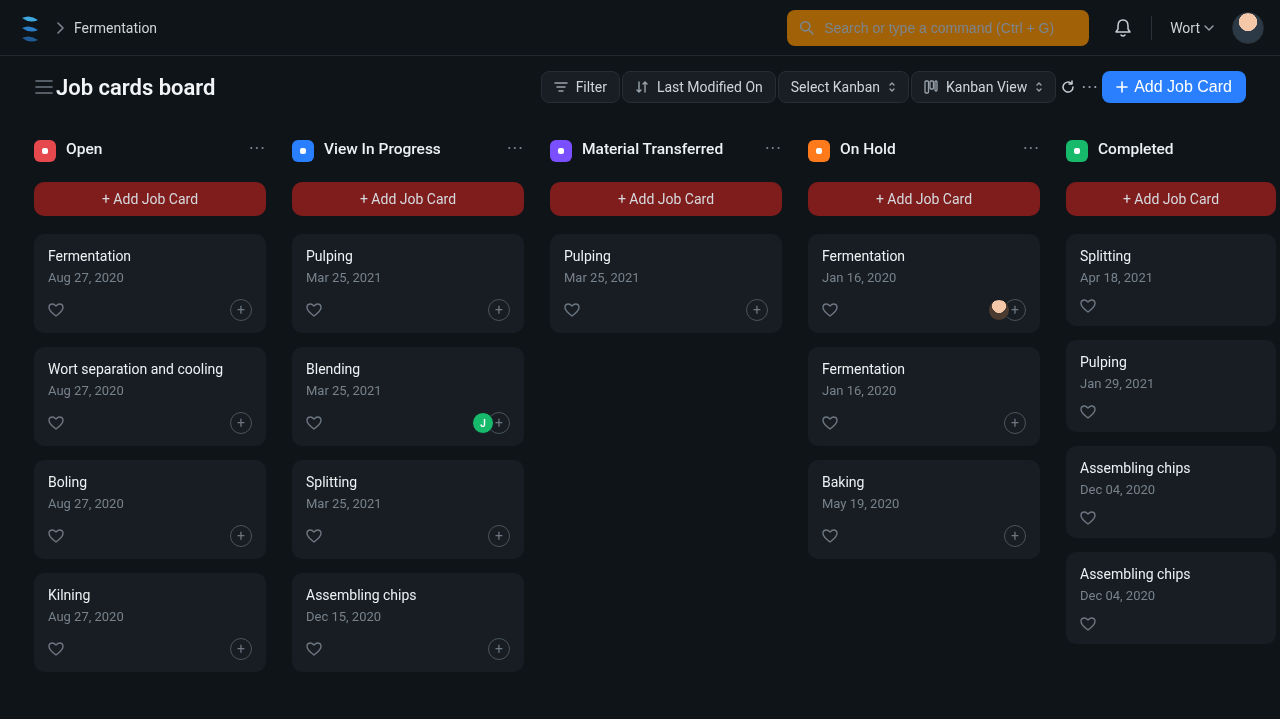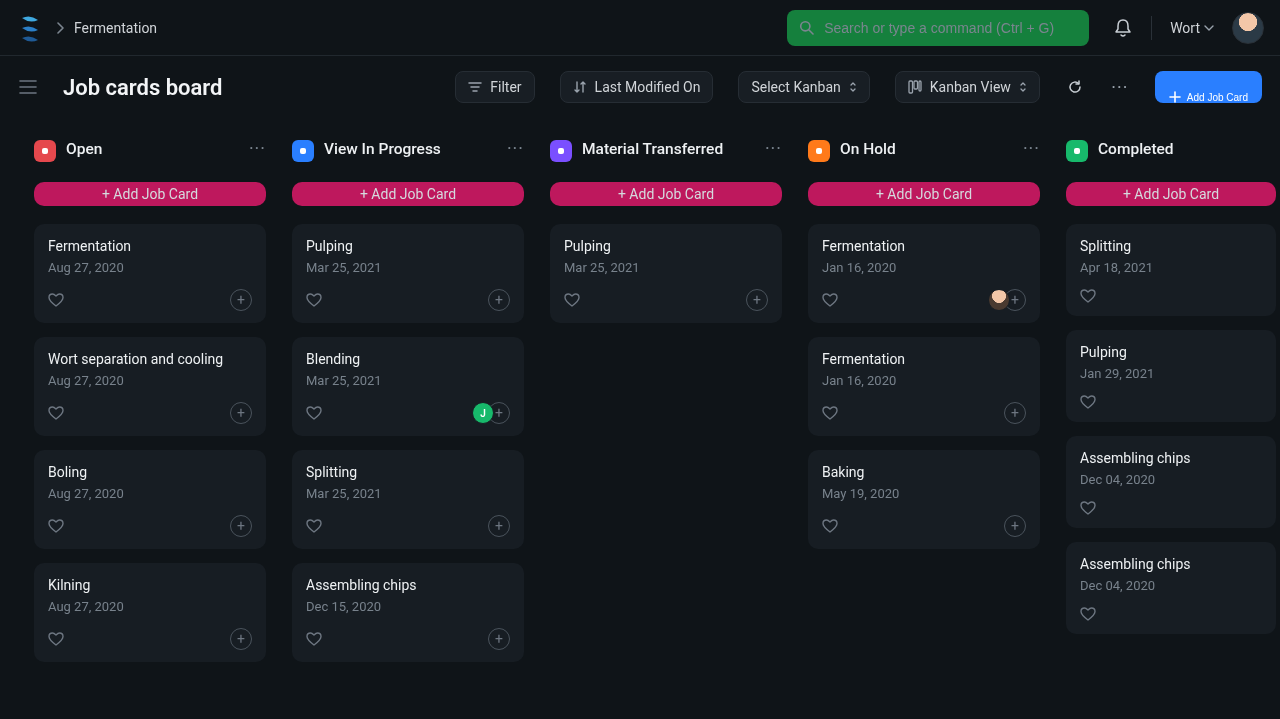--- a/index.html
+++ b/index.html
@@ -30,21 +30,21 @@
     font-size: 14px;
     color: #d0d4d8;
   }
   .chevron-right-icon svg { display:block; }
 
   .topbar-spacer { flex: 1; }
 
   .search {
     width: 302px;
     height: 36px;
-    background: #15803d;
+    background: #a16207;
     border-radius: 8px;
     display: flex; align-items: center;
     padding: 0 12px;
     gap: 10px;
     color: #7b858f;
     font-size: 14px;
   }
   .search input {
     flex: 1;
     background: transparent;
@@ -74,22 +74,22 @@
   .avatar {
     width:32px; height:32px; border-radius:50%;
     background: radial-gradient(circle at 50% 30%, #f3c7a8 0 35%, #2b3a46 36% 100%);
     border: 1px solid #2a3138;
   }
 
   
   .toolbar {
     height: 62px;
     display:flex; align-items:center;
-    padding: 0 18px;
-    gap: 25px;
+    padding: 0 34px;
+    gap: 2px;
   }
   .hamburger { color:#6d7681; }
   .page-title {
     font-size: 22px;
     font-weight: 600;
     color:#f3f5f7;
   }
   .toolbar-spacer { flex:1; }
   .tool-pill {
     height: 32px;
@@ -100,22 +100,22 @@
     display:flex; align-items:center; gap:8px;
     font-size:14px;
     color:#d0d4d8;
   }
   .tool-icon { color:#9aa3ad; display:flex; }
   .primary-btn {
     height:32px;
     background:#2a7fff;
     border-radius:8px;
     color:#fff;
-    font-size:10px;
-    display:flex; align-items:flex-end; gap:6px;
+    font-size:16px;
+    display:flex; align-items:center; gap:6px;
     padding: 0 14px;
     border:none;
   }
 
   
   .board {
     display:flex;
     gap: 26px;
     padding: 22px 18px 0 34px;
     height: calc(719px - 56px - 62px);
@@ -136,22 +136,22 @@
   }
   .status-chip {
     width:22px; height:22px; border-radius:6px;
     display:flex; align-items:center; justify-content:center;
   }
   .status-dot { width:6px; height:6px; border-radius:2px; background:#fff; }
   .col-title { font-size:15.5px; font-weight:500; color:#eef1f3; }
   .col-menu { margin-left:auto; color:#7b858f; font-size:18px; letter-spacing:1px; line-height:1; }
 
   .add-card-btn {
-    height:24px;
-    background:#be185d;
+    height:34px;
+    background:#7f1d1d;
     border-radius:10px;
     display:flex; align-items:center; justify-content:center;
     font-size:14px; color:#d6dade;
     margin-bottom: 18px;
   }
 
   .card {
     background:#171d23;
     border-radius:10px;
     padding: 14px 14px 12px 14px;

